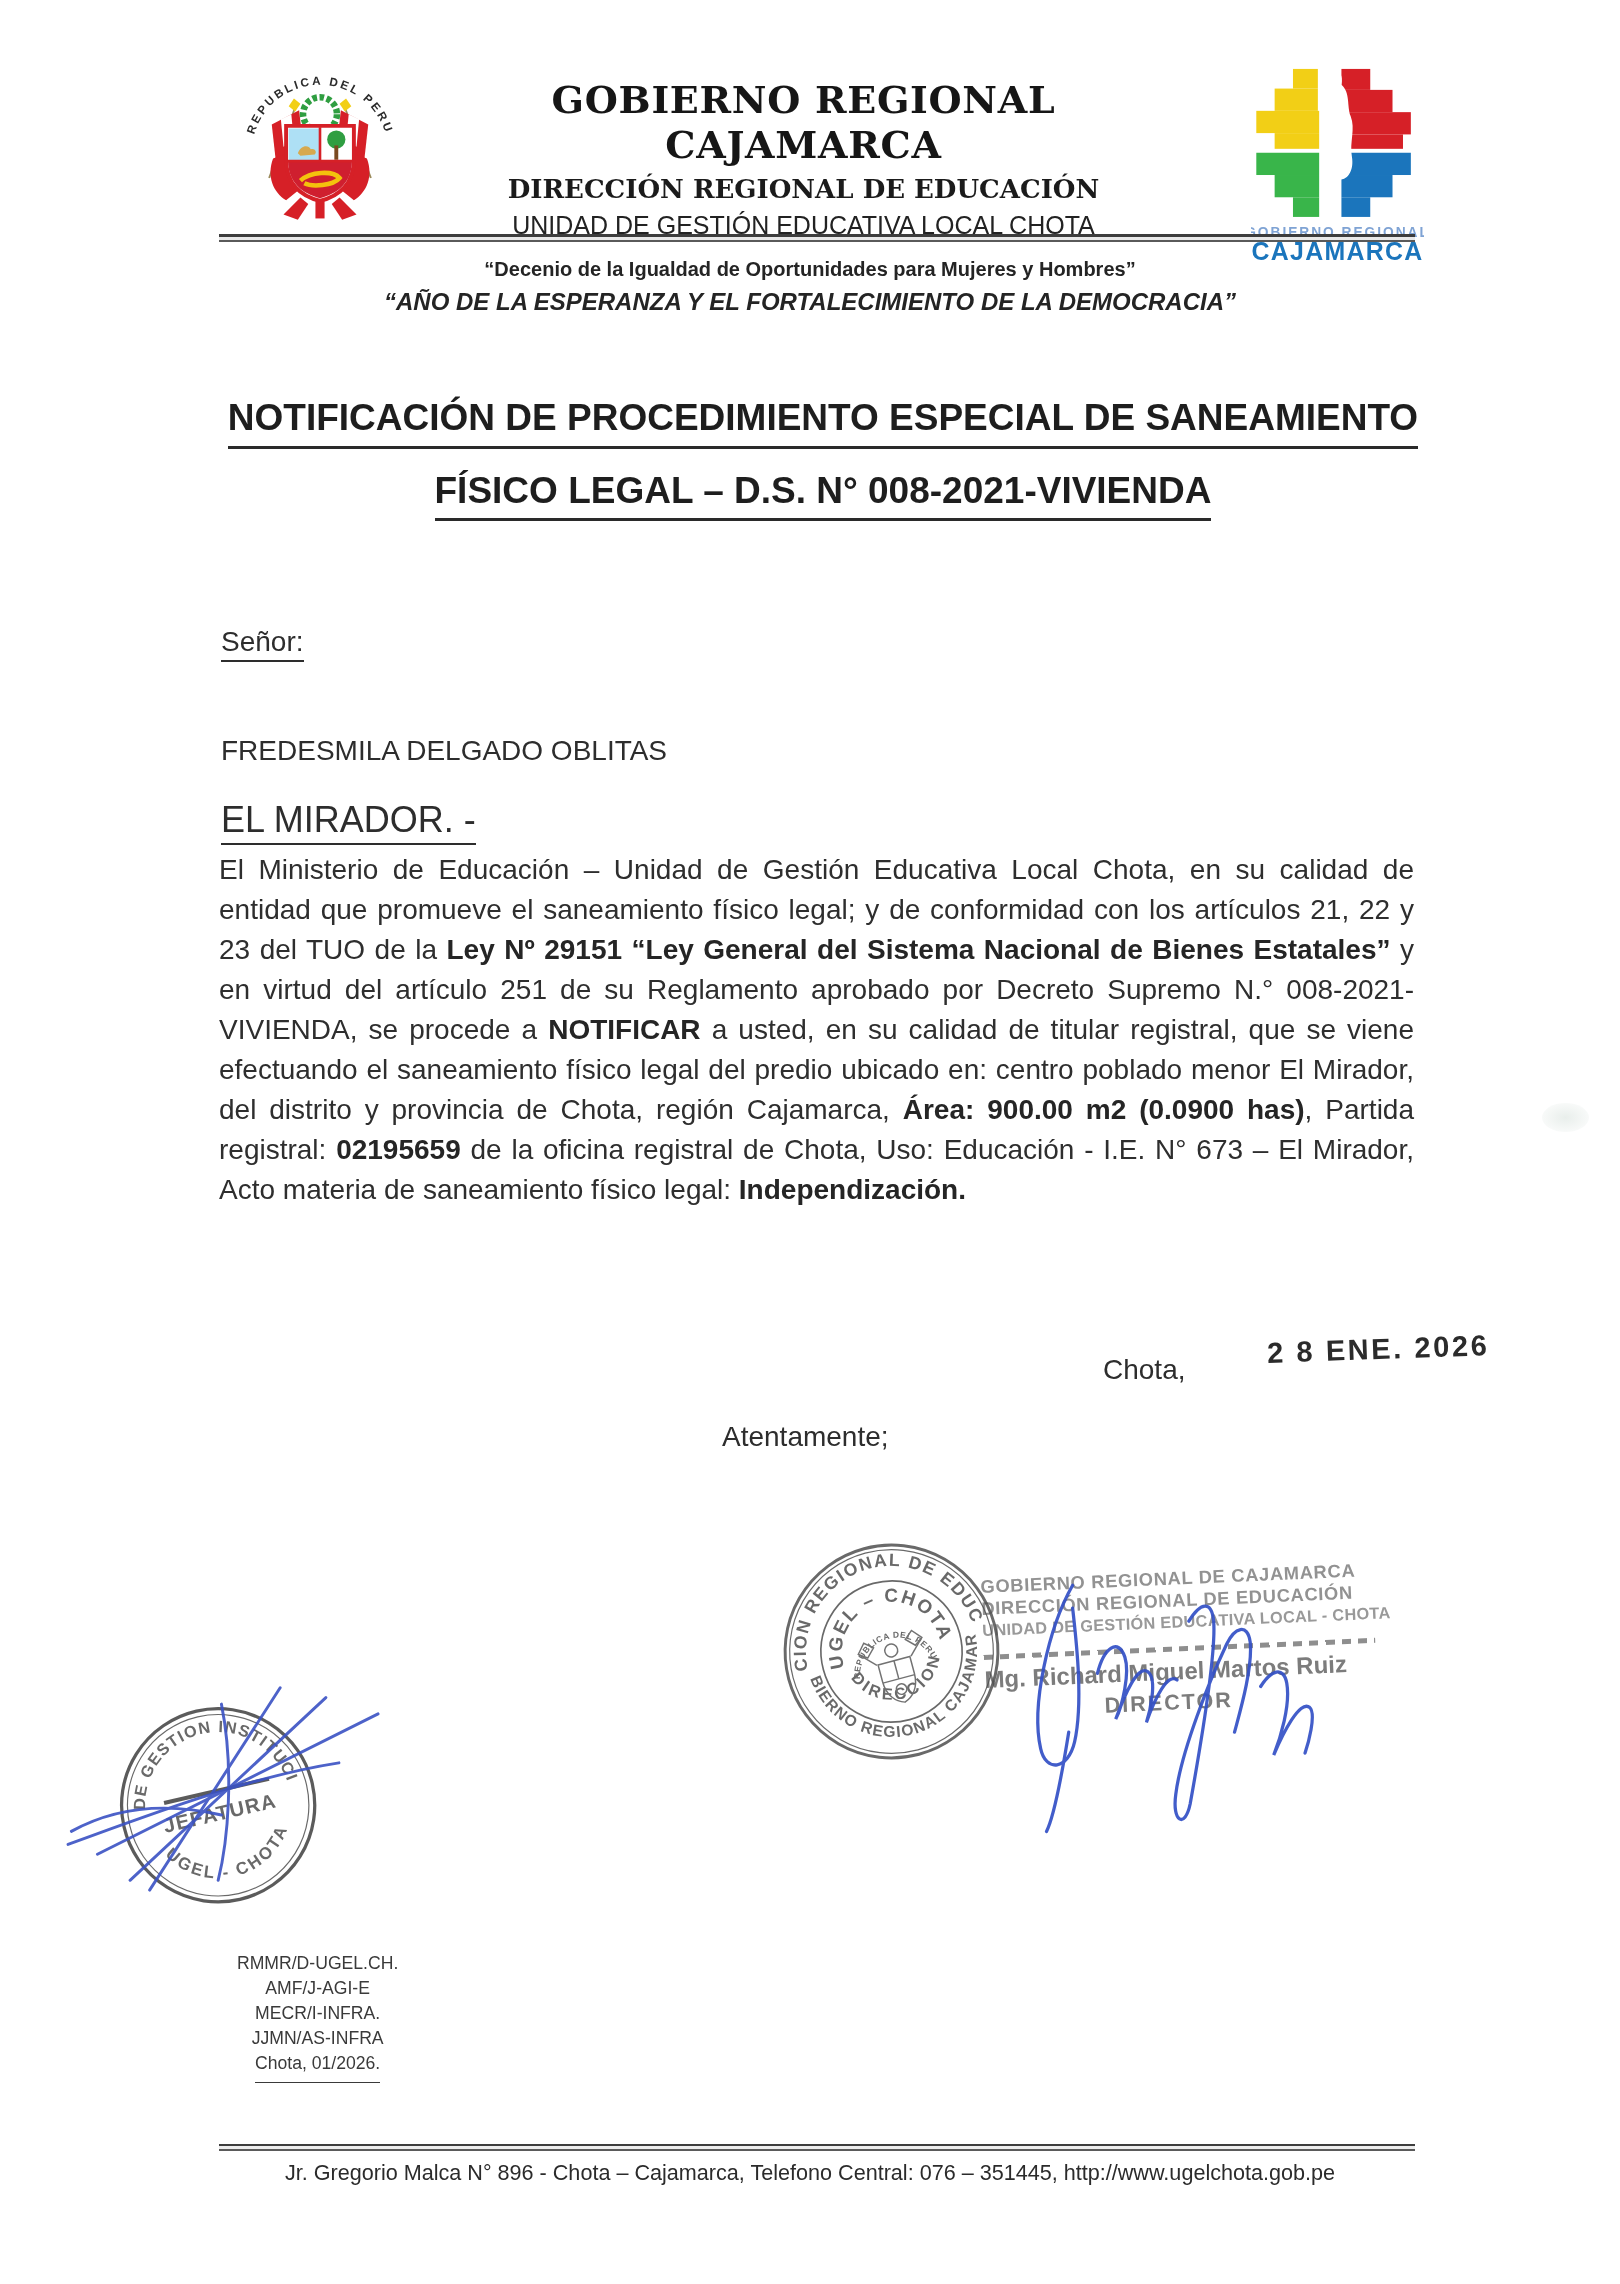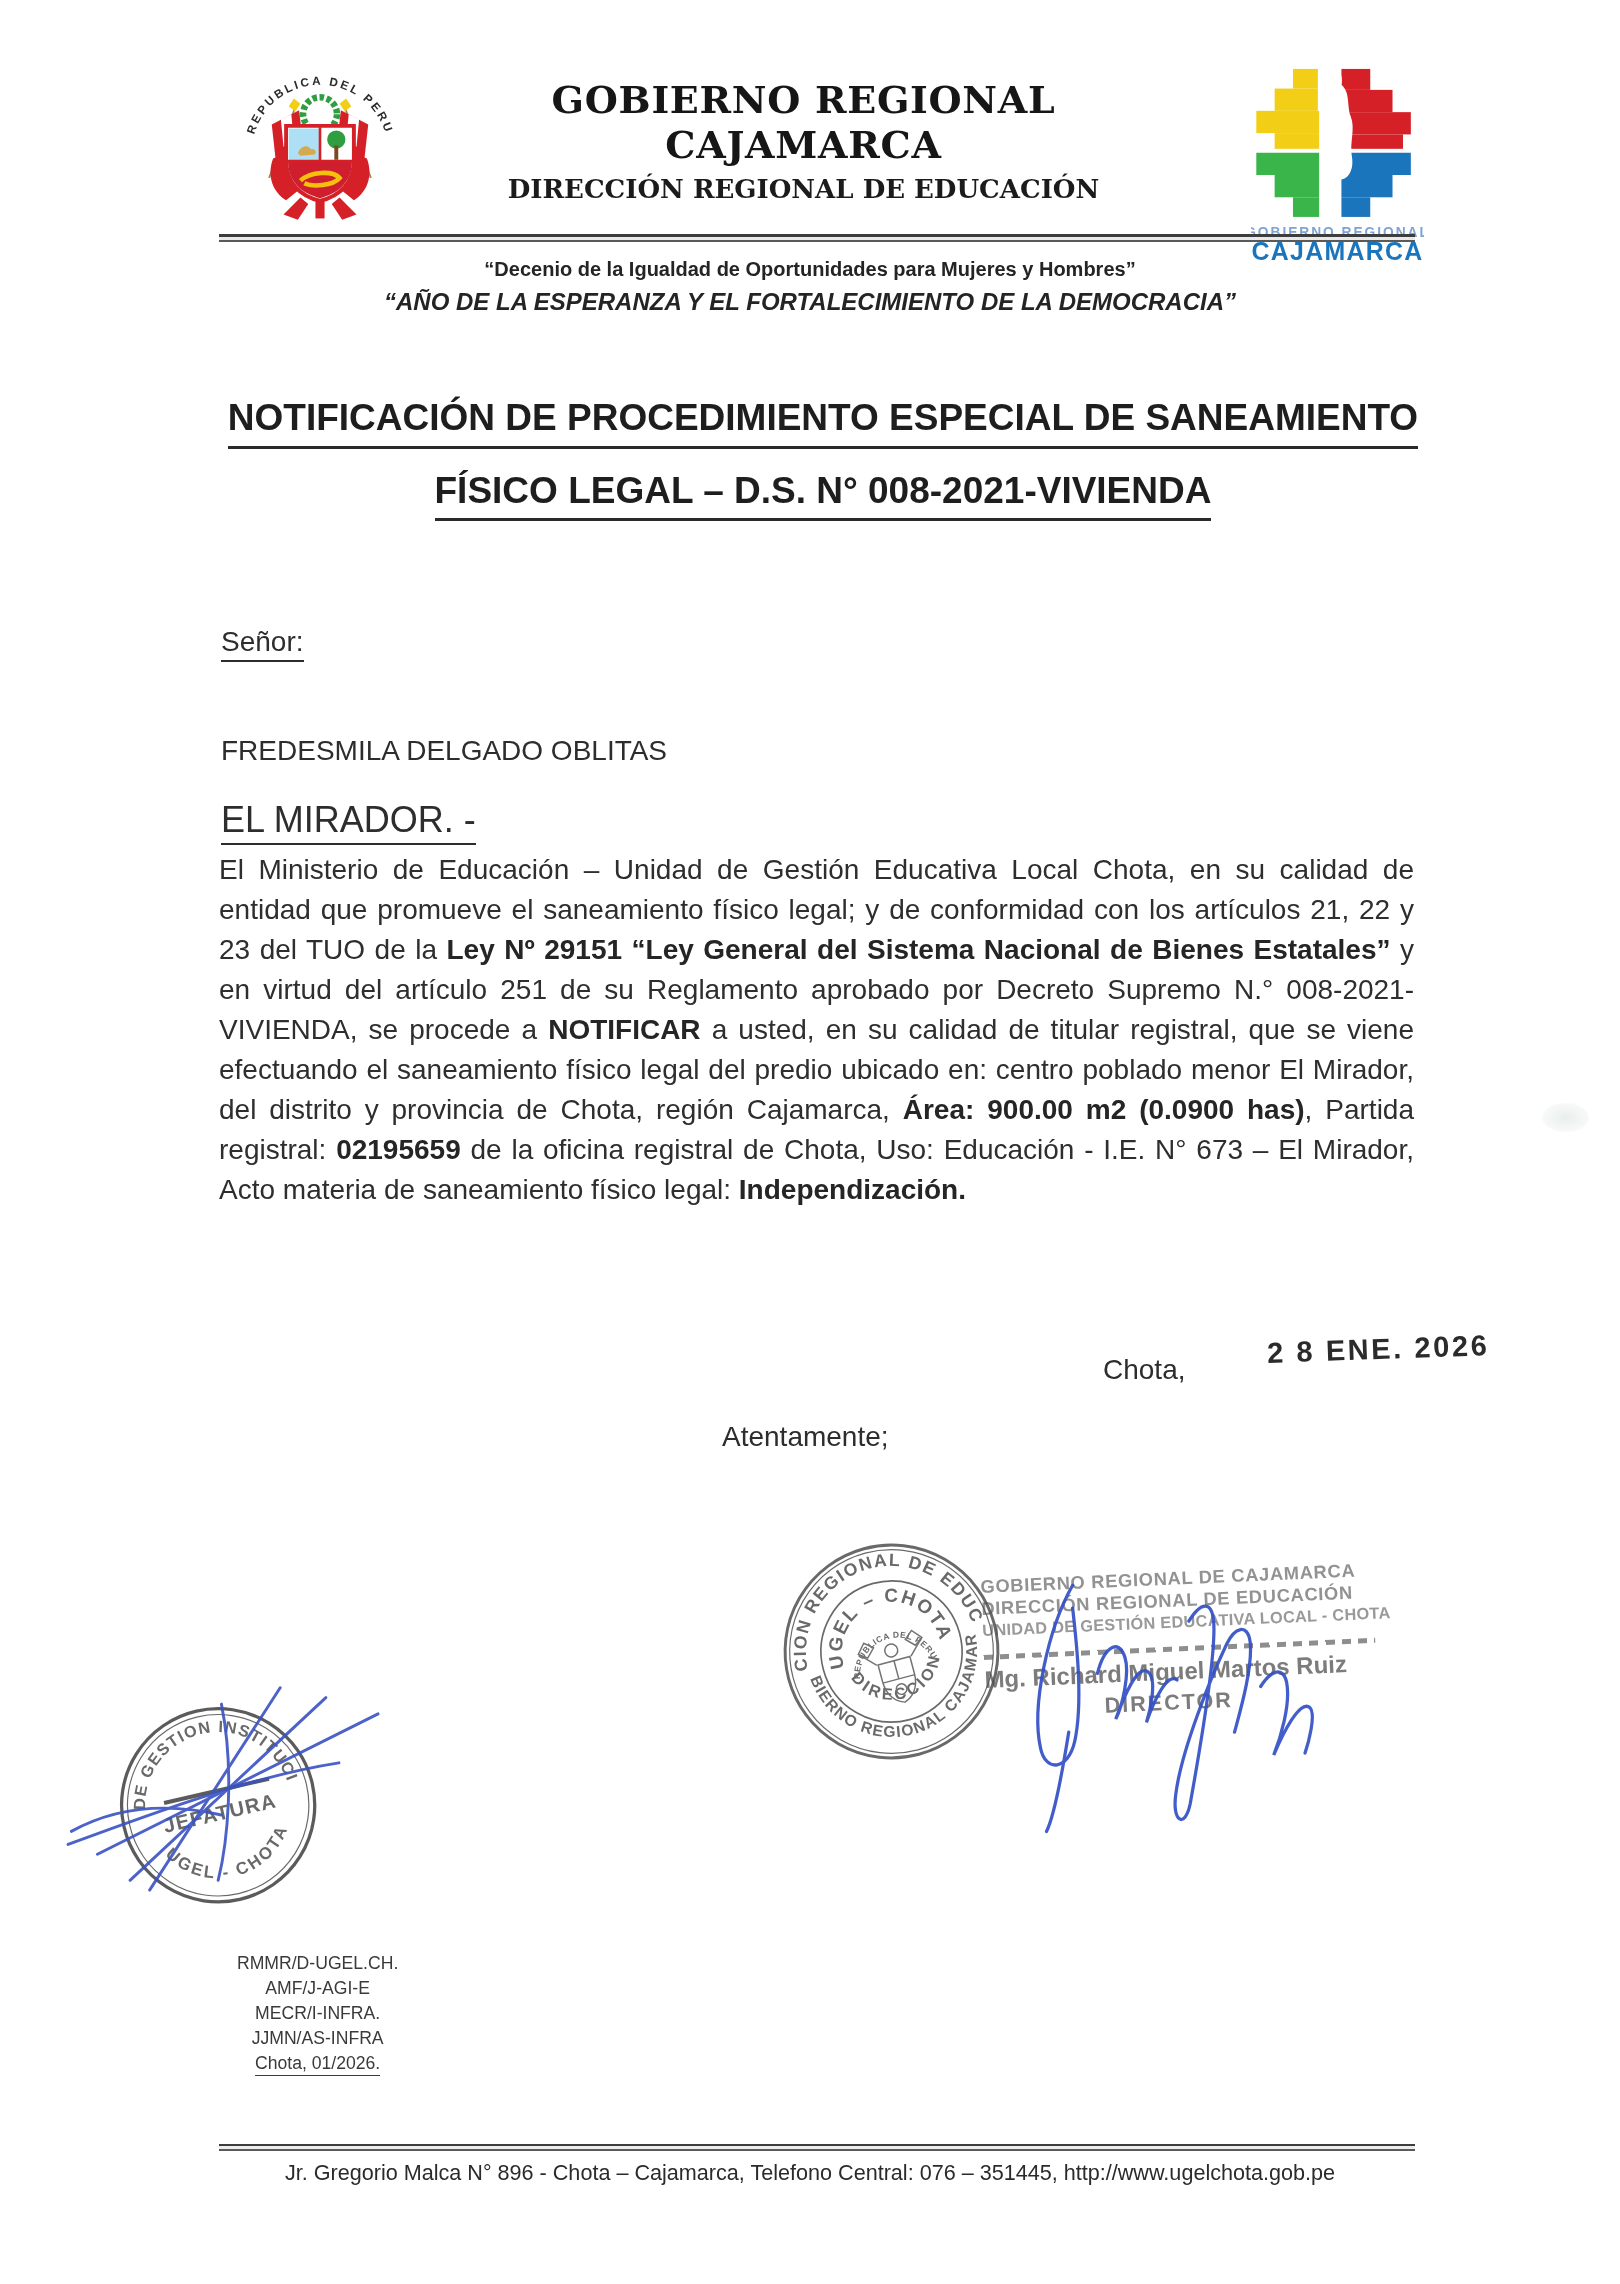--- a/index.html
+++ b/index.html
@@ -54,21 +54,21 @@
   .gs-dash{margin-top:14.4px;width:392px;height:5.2px;
      background:repeating-linear-gradient(90deg,#8e8e8e 0 9.1px,transparent 9.1px 16.3px);}
   .gs-name{font-size:24px;font-weight:bold;color:#7c7c7c;margin-top:6.5px;white-space:nowrap;}
   .gs-title{font-size:21.6px;font-weight:bold;color:#7c7c7c;letter-spacing:2px;margin-top:3.9px;text-align:center;width:366px;}
   .round-stamp{position:absolute;left:774px;top:1534px;z-index:3;}
   .signature-svg{position:absolute;left:882px;top:1523px;z-index:4;pointer-events:none;}
   .left-stamp{position:absolute;left:58px;top:1678px;z-index:2;}
 
   
   .footnotes{position:absolute;left:237px;top:1951px;font-size:17.6px;line-height:25px;color:#3a3a3a;text-align:center;}
-  .footnotes .fn-dated span{border-bottom:1.3px solid #3a3a3a;padding-bottom:2px;}
+  .footnotes .fn-dated span{border-bottom:1.3px solid #3a3a3a;padding-bottom:9px;}
   .footer-text{position:absolute;left:0;top:2160px;width:1620px;text-align:center;font-size:21.6px;color:#2b2b2b;}
 
   .smudge{position:absolute;left:1542px;top:1103px;width:47px;height:29px;border-radius:50%;
           background:radial-gradient(#dfe7e3,rgba(255,255,255,0));opacity:.7;}
 
   svg text{font-family:"Liberation Sans",sans-serif;}
 </style>
 </head>
 <body>
 
@@ -106,20 +106,21 @@
       <line x1="80" y1="152" x2="180" y2="152" stroke="#d62027" stroke-width="4"></line>
       <polygon points="100,208 74,234 96,242 112,218" fill="#d62027"></polygon>
       <polygon points="160,208 186,234 164,242 148,218" fill="#d62027"></polygon>
       <rect x="123" y="210" width="14" height="30" fill="#d62027"></rect>
     </g>
   </svg>
 
   <div class="org-block">
     <div class="org1">GOBIERNO REGIONAL CAJAMARCA</div>
     <div class="org2">DIRECCIÓN REGIONAL DE EDUCACIÓN</div>
+    <div class="org3">UNIDAD DE GESTIÓN EDUCATIVA LOCAL CHOTA</div>
   </div>
 
   <svg class="logo-right" width="173" height="203" viewBox="0 0 260 310">
     <g>
       <g fill="#f2cf16">
         <rect x="62" y="6" width="38" height="30"></rect>
           <rect x="34" y="36" width="66" height="34"></rect>
         <rect x="6" y="70" width="96" height="34"></rect>
           <rect x="34" y="104" width="68" height="24"></rect>
       </g>

